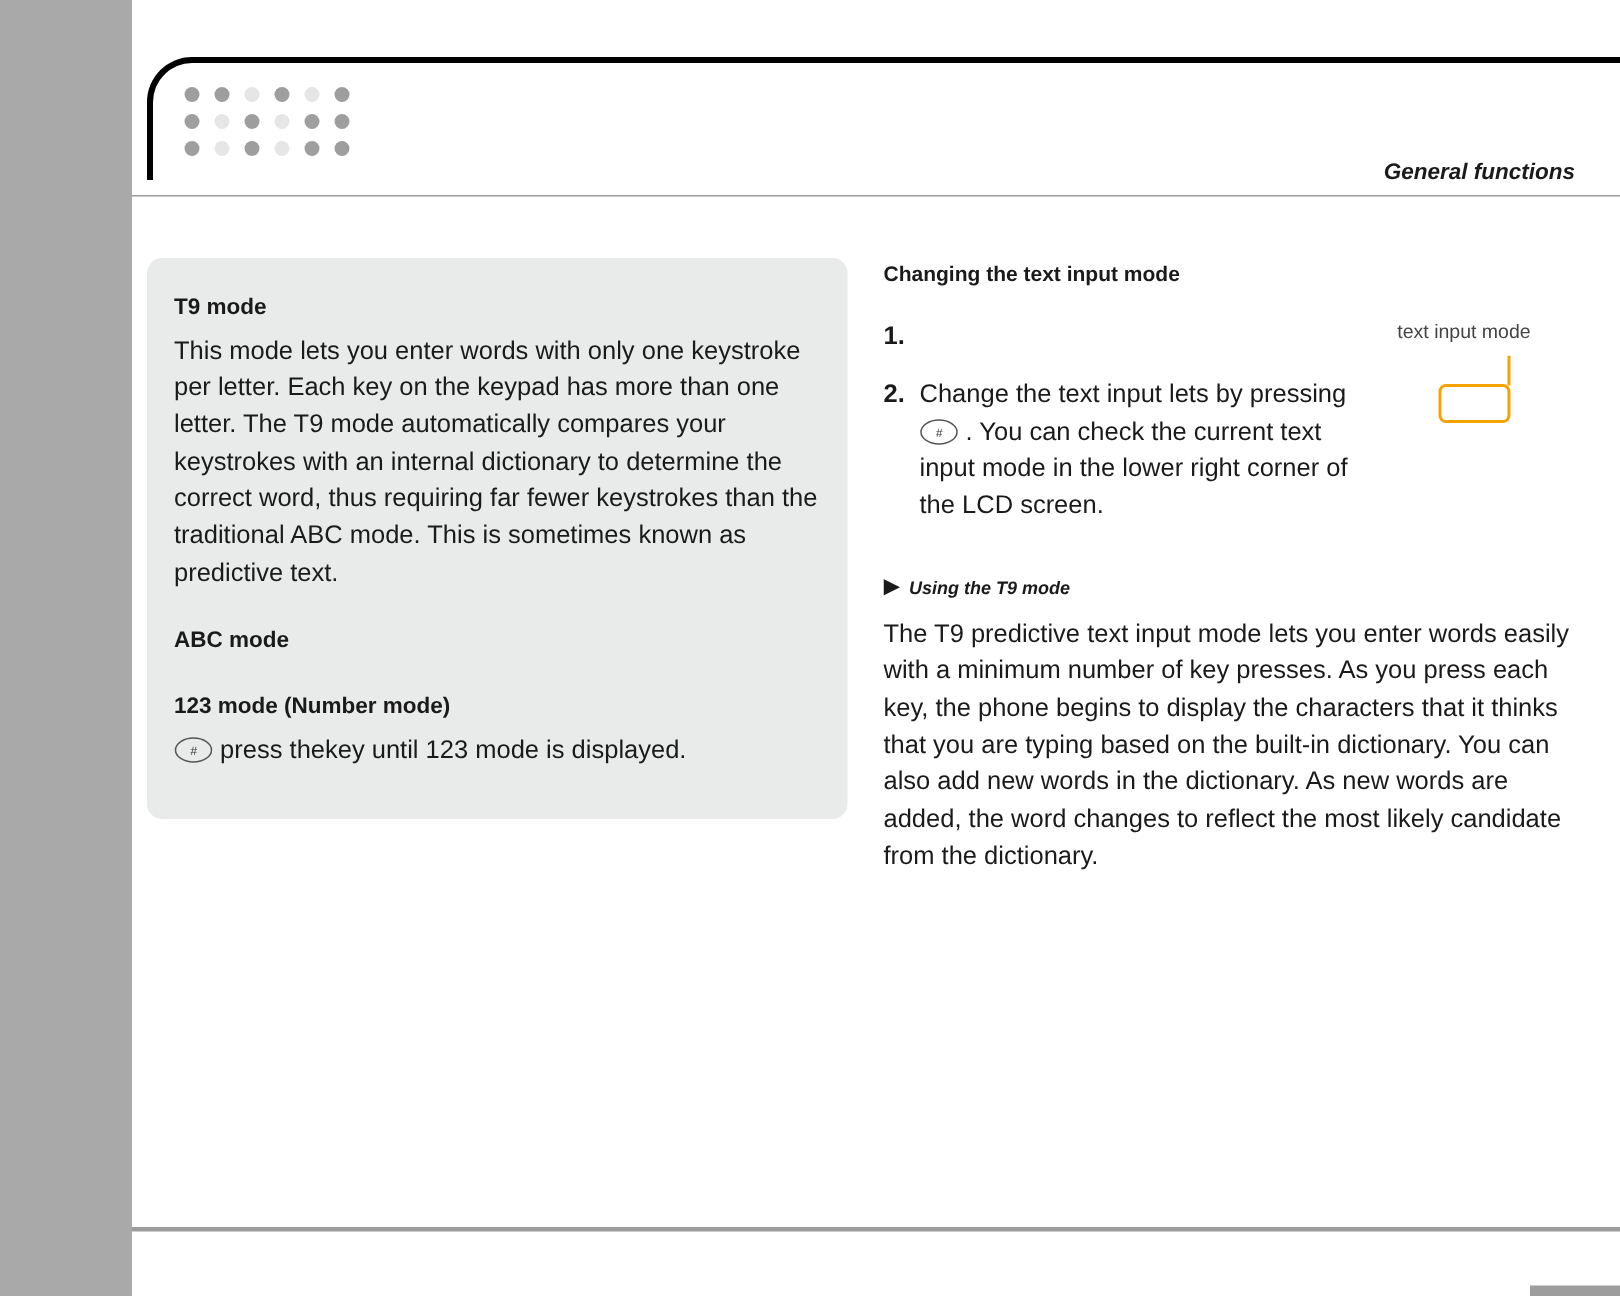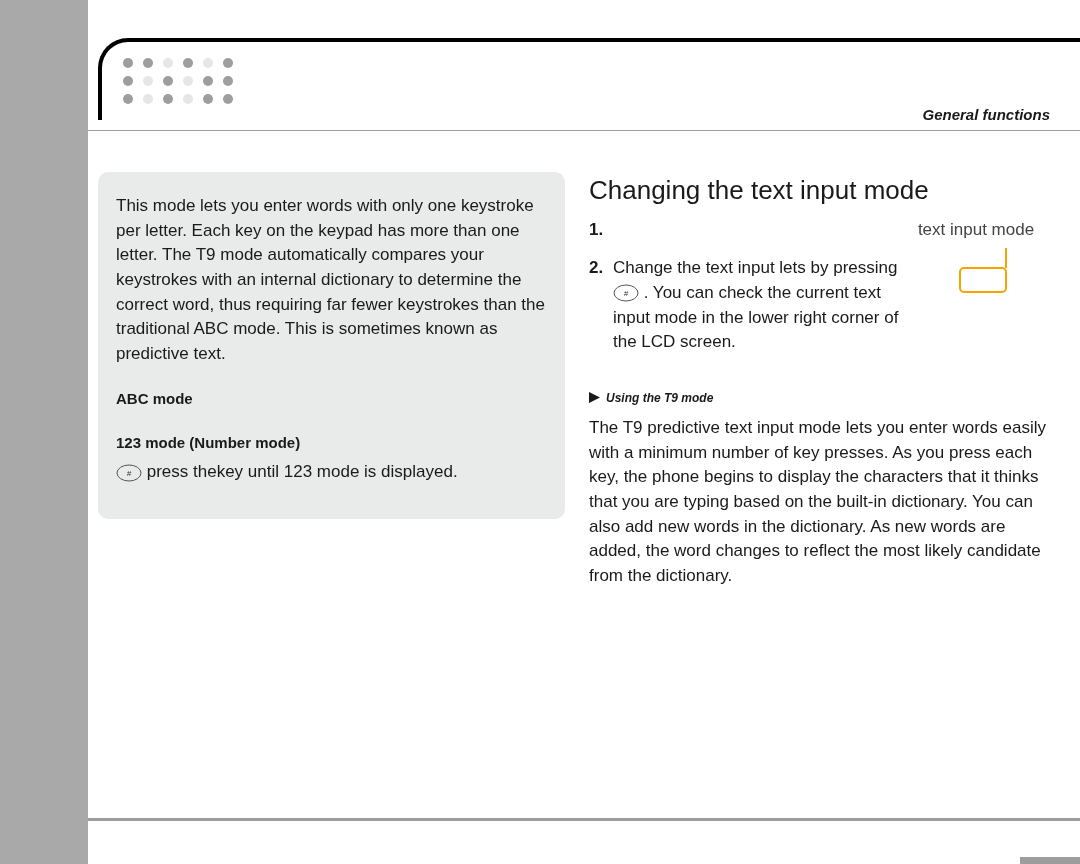--- a/index.html
+++ b/index.html
@@ -51,41 +51,41 @@
     display:flex;gap:24px;
     padding:0 24px 0 10px;
     box-sizing:border-box;
   }
   .col{flex:1 1 50%;font-size:17px;line-height:1.45;}
   .graybox{
     background:#e9eaea;border-radius:10px;
     padding:22px 20px 30px 18px;
   }
   .h3{font-weight:bold;font-size:15px;margin:0 0 6px 0;}
-  .h2{font-weight:normal;font-size:26px;margin:0 0 8px 0;}
+  .h2{font-weight:bold;font-size:14px;margin:0 0 20px 0;}
   .h3b{font-weight:bold;font-size:15px;margin:22px 0 6px 0;}
   p{margin:0 0 4px 0;}
   .sub-h{
     font-weight:bold;font-style:italic;font-size:12px;margin:22px 0 8px 0;
   }
   .tri{display:inline-block;vertical-align:-1px;margin-right:6px;}
   .tri svg{width:11px;height:11px;}
   .step{display:flex;gap:6px;margin-bottom:14px;}
   .step-num{font-weight:bold;min-width:18px;}
   .step-body{flex:1;}
   .inline-key{
     display:inline-block;vertical-align:middle;
     width:26px;height:18px;position:relative;
   }
   .inline-key svg{position:absolute;inset:0;}
   .callout{
     position:absolute;right:20px;top:0;
     width:120px;
     text-align:center;
-    font-size:17px;color:#444;
+    font-size:13px;color:#444;
   }
   .callout .label{margin-bottom:6px;}
   .callout svg{display:block;margin:0 auto;}
   .right-upper{position:relative;min-height:150px;}
   .step .step-body{max-width:300px;}
   .footer{
     position:absolute;left:0;right:0;bottom:20px;height:26px;
   }
   .footer .line{
     position:absolute;left:0;right:0;top:0;height:3px;background:#9d9d9d;
@@ -128,20 +128,21 @@
   <div class="corner"></div>
 
   <div class="header-title">General functions</div>
 
   <div class="hr-top"></div>
 
   <div class="content">
 
     <div class="col">
       <div class="graybox">
+        <p class="h3">T9 mode</p>
         <p>This mode lets you enter words with only one keystroke per letter. Each key on the keypad has more than one letter. The T9 mode automatically compares your keystrokes with an internal dictionary to determine the correct word, thus requiring far fewer keystrokes than the traditional ABC mode. This is sometimes known as predictive text.</p>
 
         <p class="h3b">ABC mode</p>
 
         <p class="h3b">123 mode (Number mode)</p>
         <p>
           <span class="inline-key">
             <svg viewBox="0 0 26 18">
               <ellipse cx="13" cy="9" rx="12" ry="8" fill="none" stroke="#555" stroke-width="1"></ellipse>
               <text x="13" y="12" text-anchor="middle" font-size="8" font-style="italic" fill="#333" font-family="Arial">#</text>

